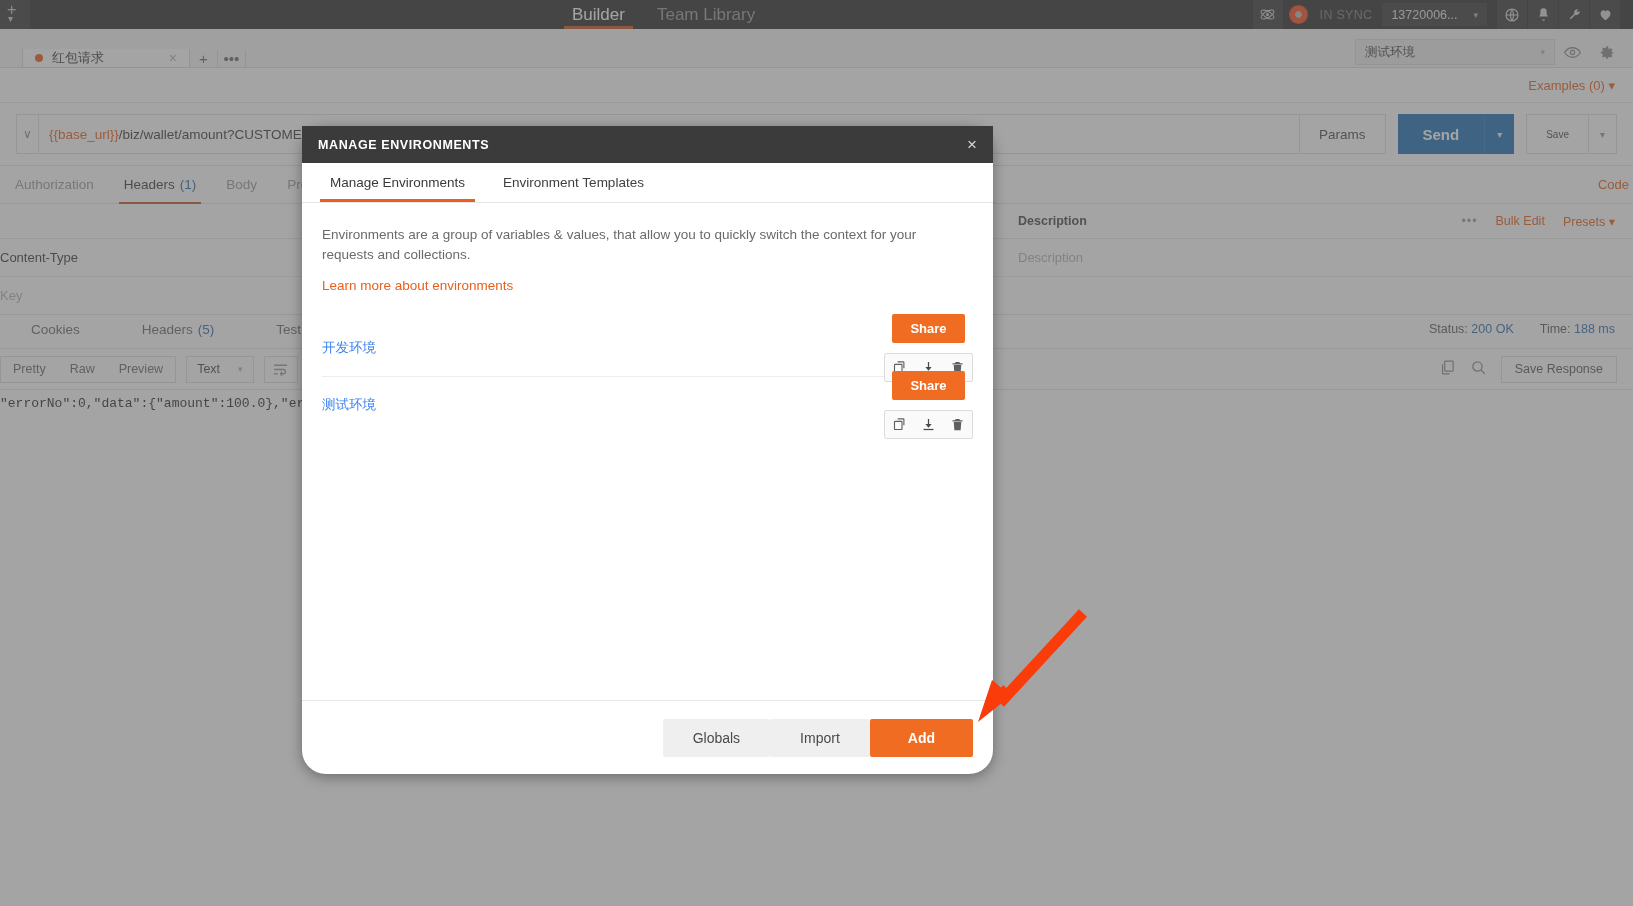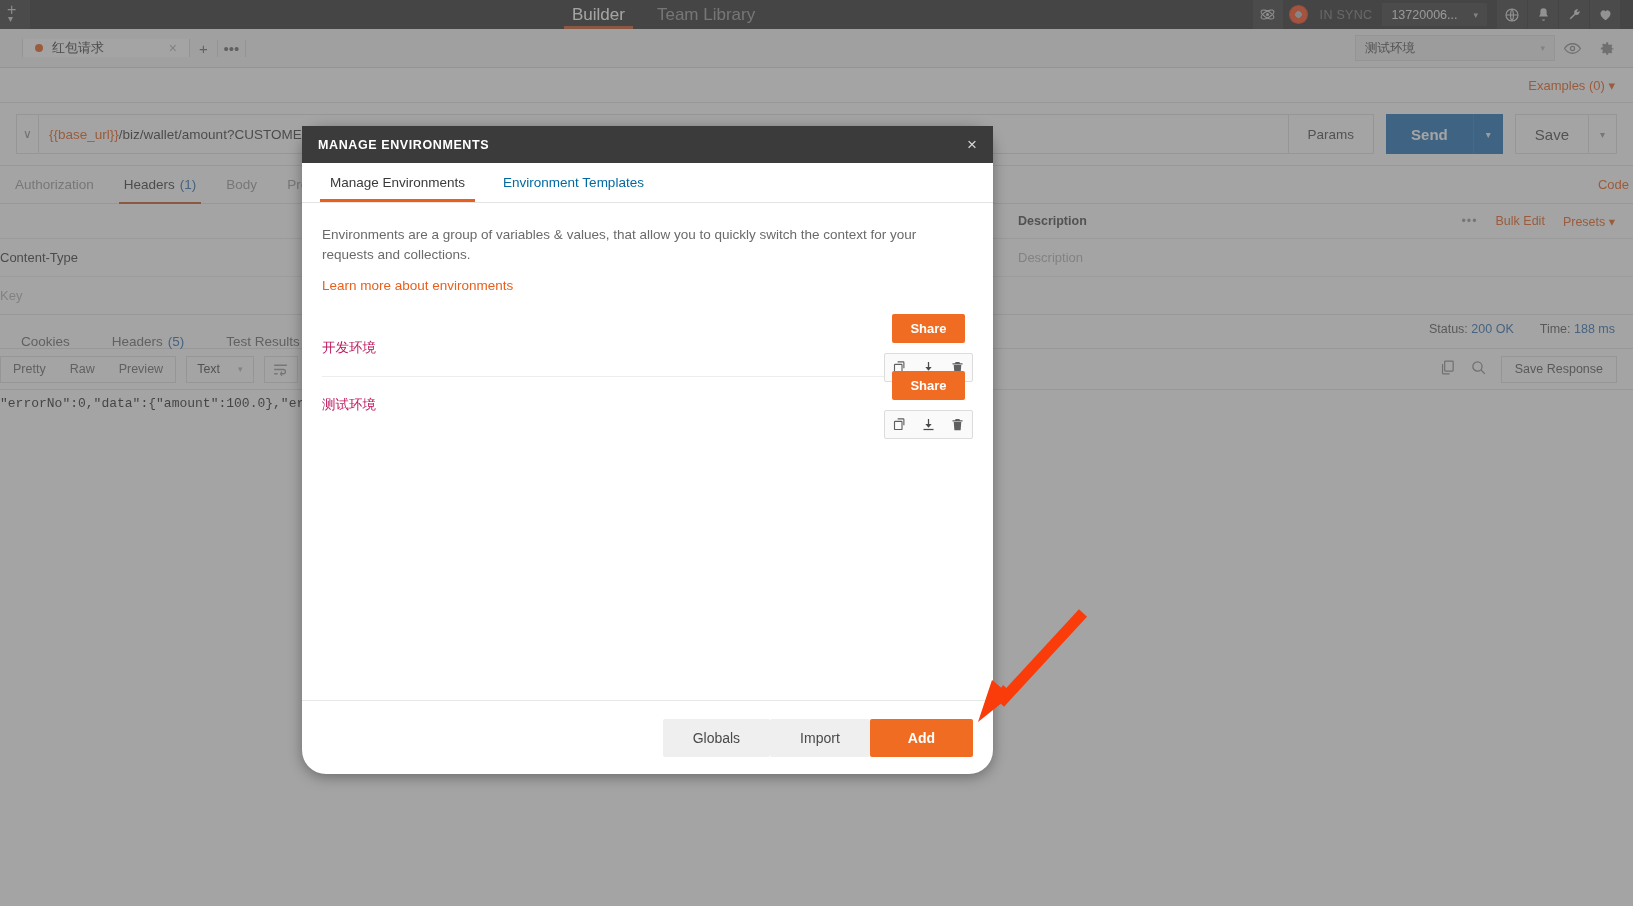--- a/index.html
+++ b/index.html
@@ -63,21 +63,21 @@
   .user-pill {
     background: #3a3a3a; height: 23px; display: flex; align-items: center;
     padding: 0 9px; margin: 0 10px; color: #e3e3e3; font-size: 12.5px; gap: 16px;
   }
   .caret-d { font-size: 9px; color: #b5b5b5; }
 
   
   .tabstrip {
     position: absolute; left: 0; top: 29px; width: 1633px; height: 39px;
     background: #f6f6f6; border-bottom: 1px solid #dcdcdc;
-    display: flex; align-items: center;
+    display: flex; align-items: flex-end;
   }
   .sidebar-stub { width: 22px; border-right: 1px solid #e2e2e2; }
   .req-tab {
     display: flex; align-items: center; gap: 9px;
     padding: 0 12px; background: #ffffff;
     border-right: 1px solid #dcdcdc; border-left: 1px solid #dcdcdc;
     font-size: 13px; color: #3a3a3a; min-width: 168px;
   }
   .dot-unsaved {
     width: 8px; height: 8px; border-radius: 50%; background: #e8601c;
@@ -137,21 +137,21 @@
     display: flex; align-items: center; font-size: 15px; font-weight: bold;
     margin-left: 12px;
   }
   .send-caret {
     height: 40px; width: 30px; background: #1e6fb5; color: #e6eef6;
     display: flex; align-items: center; justify-content: center;
     border-left: 1px solid #2f7cc0; font-size: 10px;
   }
   .save-btn {
     height: 40px; padding: 16px 19px; border: 1px solid #e0e0e0;
-    display: flex; align-items: center; color: #4a4a4a; font-size: 15px;
+    display: flex; align-items: center; color: #4a4a4a; font-size: 10px;
     margin-left: 12px;
   }
   .save-caret {
     height: 40px; width: 28px; border: 1px solid #e0e0e0; border-left: none;
     display: flex; align-items: center; justify-content: center;
     color: #9a9a9a; font-size: 10px;
   }
 
   
   .reqtabs {
@@ -194,21 +194,21 @@
   }
   .kvrow .k { position: absolute; left: 0px; }
   .kvrow .desc-ph { position: absolute; left: 1018px; color: #b4b4b4; }
 
   
   .respbar {
     position: absolute; left: 0; top: 310px; width: 1633px; height: 39px;
     display: flex; align-items: center; border-bottom: 1px solid #e4e4e4;
   }
   .resp-tab {
-    height: 39px; display: flex; align-items: flex-end; padding: 0 21px;
+    height: 39px; display: flex; align-items: center; padding: 0 31px;
     font-size: 13.5px; color: #6a6a6a;
   }
   .resp-tab .count { color: #2f6fb0; margin-left: 5px; }
   .resp-meta {
     margin-left: auto; margin-right: 18px; display: flex; gap: 26px;
     font-size: 12.5px; color: #5a5a5a;
   }
   .resp-meta b { color: #2f6fb0; font-weight: normal; }
 
   .respctl {
@@ -263,42 +263,42 @@
   .m-title {
     color: #ffffff; font-size: 12.5px; font-weight: bold; letter-spacing: .6px;
   }
   .m-close { margin-left: auto; color: #d6d6d6; font-size: 17px; line-height: 1; }
   .m-tabs {
     height: 40px; display: flex; align-items: stretch;
     border-bottom: 1px solid #e4e4e4; padding-left: 18px;
   }
   .m-tab {
     position: relative; display: flex; align-items: center; padding: 0 10px;
-    margin-right: 18px; font-size: 13.5px; color: #0369a1;
+    margin-right: 18px; font-size: 13.5px; color: #404040;
   }
   .m-tab.active { color: #3a3a3a; }
   .m-tab.active::after {
     content: ""; position: absolute; left: 0; right: 0; bottom: 0;
     height: 3px; background: #e8601c;
   }
   .m-body { flex: 1; padding: 22px 20px 0 20px; overflow: hidden; }
   .m-desc {
     font-size: 13.5px; color: #6a6a6a; line-height: 1.5;
     max-width: 615px;
   }
   .m-learn {
     display: block; margin-top: 12px; color: #e8601c; font-size: 13.5px;
   }
   .env-list { margin-top: 28px; }
   .env-row {
     height: 56px; display: flex; align-items: center;
     border-bottom: 1px solid #ededed;
   }
   .env-row:last-child { border-bottom: none; }
-  .env-name { font-size: 13.5px; color: #be185d; }
+  .env-name { font-size: 13.5px; color: #3b82f6; }
   .env-actions { margin-left: auto; display: flex; align-items: center; gap: 10px; flex-direction: column; }
   .share-btn {
     background: #ef6c22; color: #ffffff; font-size: 13px; font-weight: bold;
     height: 29px; padding: 0 18px; display: flex; align-items: center;
     border-radius: 2px;
   }
   .icon-group {
     display: flex; align-items: stretch; border: 1px solid #dcdcdc;
     border-radius: 2px; height: 29px; background: #fafafa;
   }

